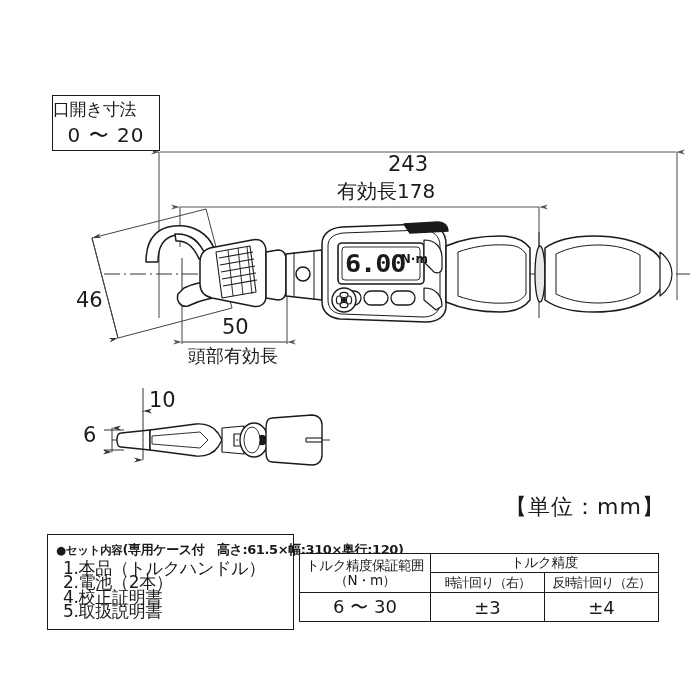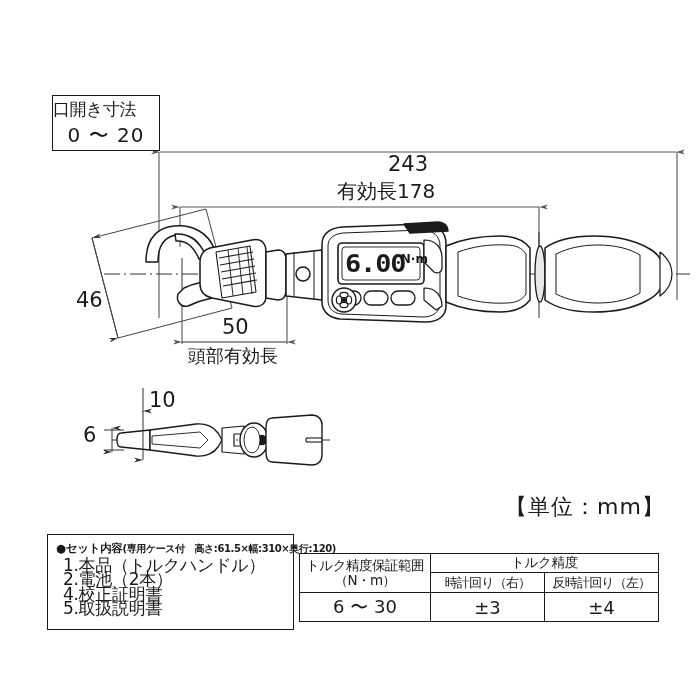--- a/index.html
+++ b/index.html
@@ -25,21 +25,21 @@
   #dim-10{left:149px;top:388px;}
   #dim-6{left:83px;top:423px;}
 
   
   #unit-note{left:505px;top:492px;font-size:22px;white-space:nowrap;letter-spacing:1px;}
 
   
   #set-box{left:47px;top:534px;width:247px;height:96px;border:1.5px solid #1a1a1a;
            box-sizing:border-box;background:#fff;padding:6px 7px 0 8px;}
   #set-head{font-size:11.5px;white-space:nowrap;font-weight:bold;letter-spacing:-0.3px;}
-  #set-head .sub{font-size:10px;font-weight:bold;letter-spacing:-0.4px;}
+  #set-head .sub{font-size:13px;font-weight:bold;letter-spacing:-0.4px;}
   #set-list{list-style:none;margin:2px 0 0 0;padding:0 0 0 7px;}
   #set-list li{font-size:17px;line-height:14.4px;white-space:nowrap;letter-spacing:-0.3px;}
 
   
   #torque-table{left:299px;top:553px;border-collapse:collapse;background:#fff;}
   #torque-table td,#torque-table th{border:1.4px solid #1a1a1a;font-weight:normal;
       text-align:center;color:#1a1a1a;padding:0;}
   .th-range{font-size:13.5px;line-height:15px;width:130px;padding:2px 2px 3px 2px;letter-spacing:-0.5px;}
   .th-acc{font-size:13.5px;height:18px;letter-spacing:-0.3px;}
   .th-dir{font-size:13px;height:19px;width:113px;letter-spacing:-0.8px;}

